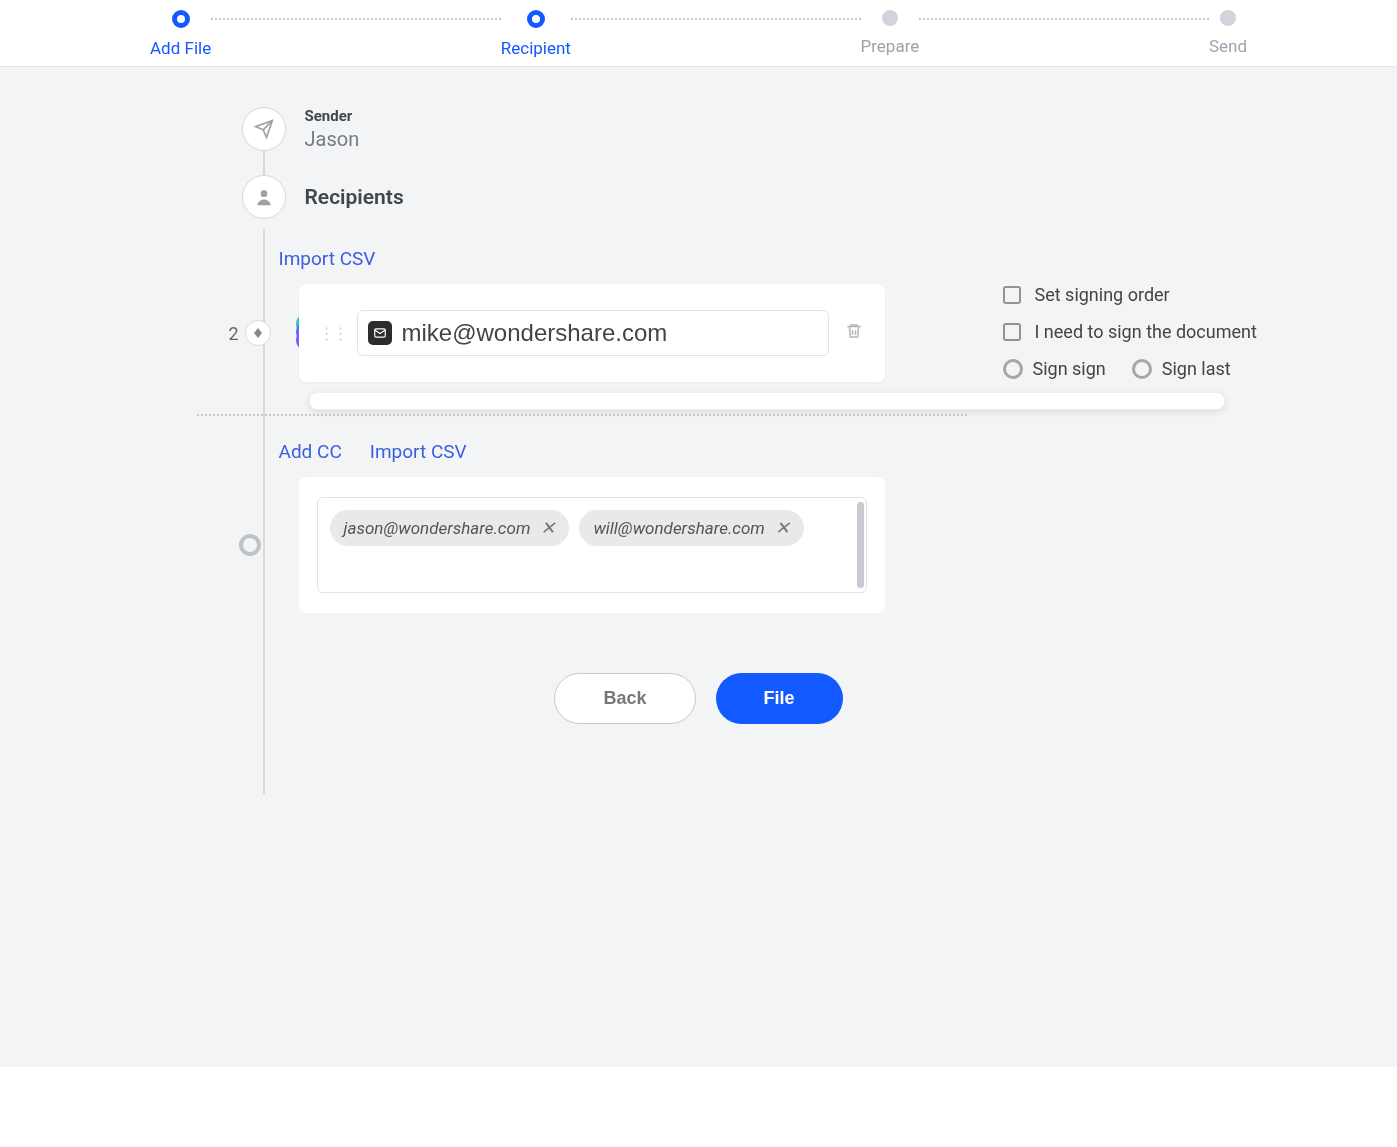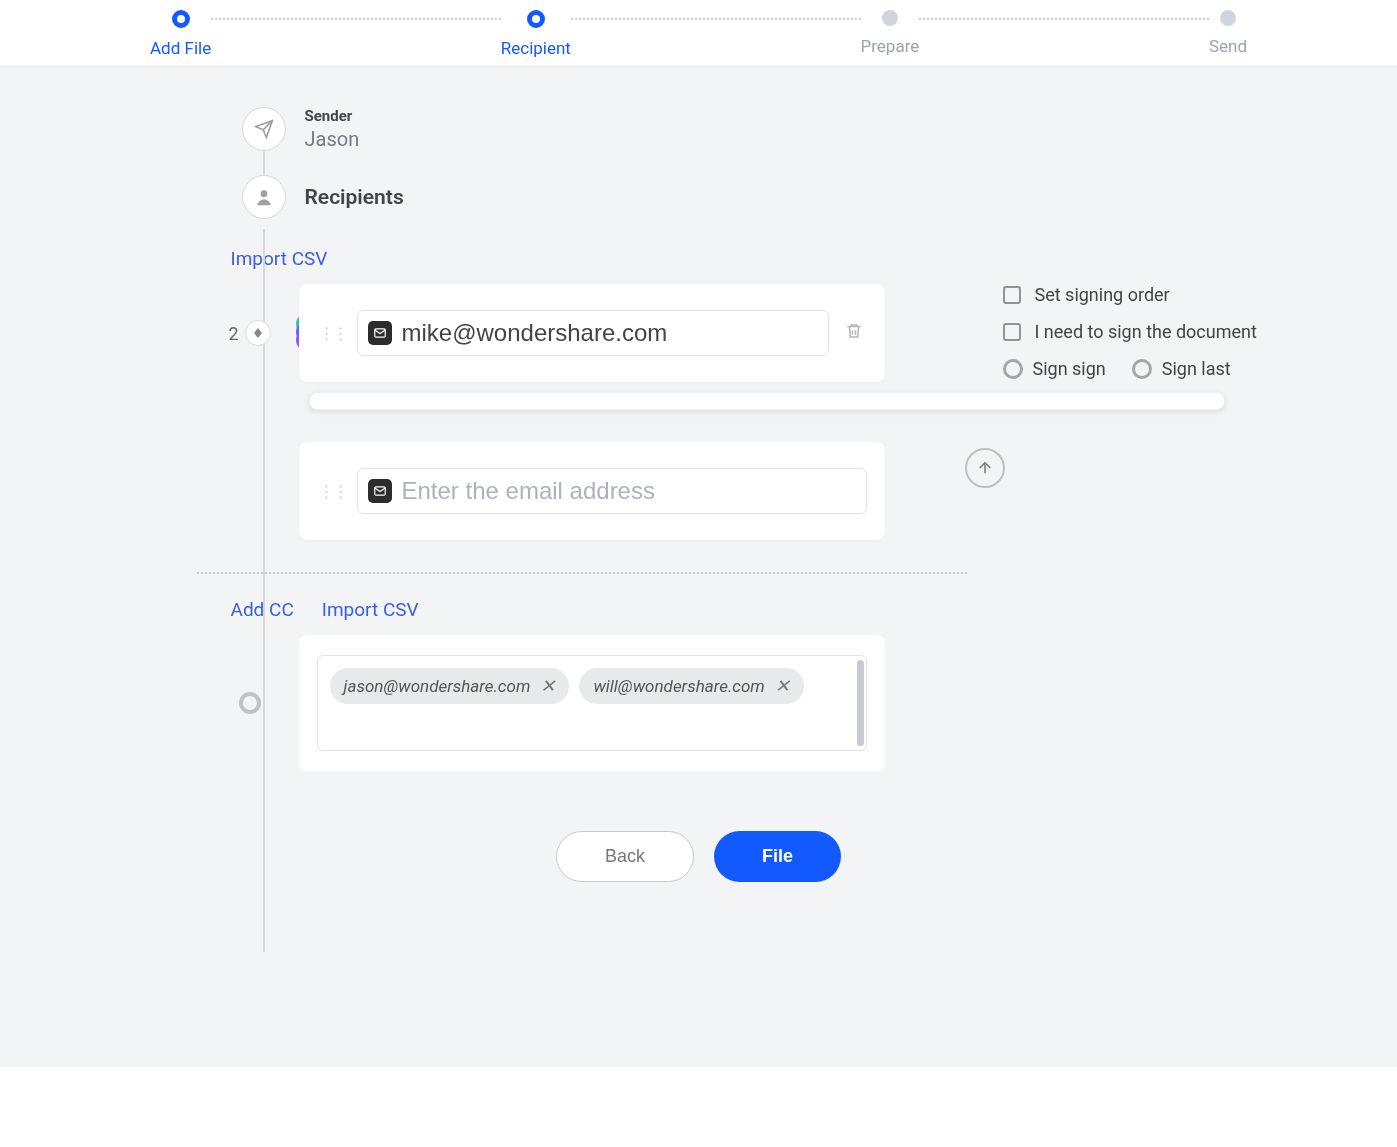--- a/index.html
+++ b/index.html
@@ -25,21 +25,21 @@
   .tiny-conn { height: 24px; top: 44px; }
   
   .row-content { padding-left: 16px; flex: 1; }
   .sender-title { font-size: 15px; font-weight: 700; color: #41464b; }
   .sender-name { font-size: 20px; color: #767b81; margin-top: 2px; }
   .recipients-title { font-size: 21px; font-weight: 600; color: #41464b; padding-top: 10px;}
   
   .main-line { position: absolute; left: 84px; top: 122px; width: 2px; bottom: -70px; background: #d8d8d8; }
   
   .link-txt { color: #3b5fe0; font-size: 19px; cursor: pointer; }
-  .link-row { margin: 28px 0 12px 52px; display: flex; gap: 28px; text-align: center; }
+  .link-row { margin: 28px 0 12px 100px; display: flex; gap: 28px; text-align: center; }
   
   
   .card-area { margin-left: 60px; position: relative; }
   .card-stack-shadow { position: absolute; left: 70px; right: -6px; top: 108px; height: 18px; background: #fff; border-radius: 8px; box-shadow: 0 2px 6px rgba(0,0,0,0.1); z-index: 0; border:1px solid #eee;}
   .card-stack-shadow2 { position: absolute; left: 75px; right: -2px; top: 114px; height: 14px; background: #fff; border-radius: 8px; box-shadow: 0 2px 5px rgba(0,0,0,0.08); z-index: -1; border:1px solid #eee;}
   
   .recipient-card { background: #fff; border-radius: 8px; padding: 26px 18px; display: flex; align-items: center; gap: 8px; width: 586px; position: relative; box-shadow: 0 1px 3px rgba(0,0,0,0.04);}
   .card-row-wrap { display: flex; align-items: center; position: relative; margin-top: 14px; }
   
   .order-badge { position: absolute; left: -70px; top: 50%; transform: translateY(-50%); display: flex; align-items: center; gap: 6px; }
@@ -77,21 +77,21 @@
   
   
   .cc-card { background: #fff; border-radius: 8px; padding: 20px 18px; width: 586px; margin-left: 60px; position: relative; }
   .cc-inner { border: 1px solid #e3e3e3; border-radius: 6px; padding: 12px; display: flex; flex-wrap: wrap; gap: 10px; min-height: 96px; align-content: flex-start; position: relative;}
   .cc-inner::after{content:"";position:absolute;right:2px;top:4px;bottom:4px;width:7px;background:#c9c9d2;border-radius:4px;}
   .chip { background: #e8e9eb; border-radius: 20px; padding: 8px 14px; display: inline-flex; align-items: center; gap: 10px; font-size: 17px; color: #555; }
   .chip-x { cursor: pointer; color: #777; font-size:18px; line-height:1;}
   
   
   .footer-btns { display: flex; justify-content: center; gap: 20px; margin-top: 60px; }
-  .btn { padding: 14px 48px; border-radius: 26px; font-size: 18px; cursor: pointer; border: none; }
+  .btn { padding: 14px 48px; border-radius: 26px; font-size: 18px; cursor: pointer; border: none; font-weight: bold; }
   .btn-back { background: #fff; border: 1px solid #c8c8c8; color: #777; }
   .btn-next { background: #1259ff; color: #fff; font-weight: 600; }
 </style>
 </head>
 <body>
 
 <div class="stepper">
   <div class="step">
     <div class="step-circle active"></div>
     <div class="step-label active">Add File</div>
@@ -208,43 +208,20 @@
             <span>Sign sign</span>
           </div>
           <div style="display:flex;align-items:center;gap:10px;">
             <span class="radio"></span>
             <span>Sign last</span>
           </div>
         </div>
       </div>
     </div>
 
-    <div class="card-area" style="position:relative; margin-top:60px;">
-      <div class="card-row-wrap" style="margin-left:60px;">
-        <div class="empty-circle"></div>
-        <div class="recipient-card">
-          <span class="drag-dots"></span>
-          <div class="email-field">
-            <span class="mail-badge">
-              <svg viewBox="0 0 24 24" fill="none" stroke="currentColor" stroke-width="2">
-                  <rect x="3" y="5" width="18" height="14" rx="2"></rect>
-                  <path d="M3 7l9 6 9-6"></path>
-                </svg>
-            </span>
-            <input class="email-input" placeholder="Enter the email address" style="">
-          </div>
-        </div>
-      </div>
-      <div class="up-arrow-btn" style="top:6px;">
-        <svg width="18" height="18" viewBox="0 0 24 24" fill="none" stroke="currentColor" stroke-width="2">
-            <path d="M12 19V5"></path>
-            <path d="M5 12l7-7 7 7"></path>
-          </svg>
-      </div>
-    </div>
 
     <div class="divider-dotted"></div>
 
     <div class="link-row" style="margin-top:24px;">
       <span class="link-txt">Add CC</span>
       <span class="link-txt">Import CSV</span>
     </div>
 
     <div style="position:relative; margin-top:14px; margin-left:60px;font-style:italic;">
       <div class="empty-circle" style="left:0; top:50%;"></div>

